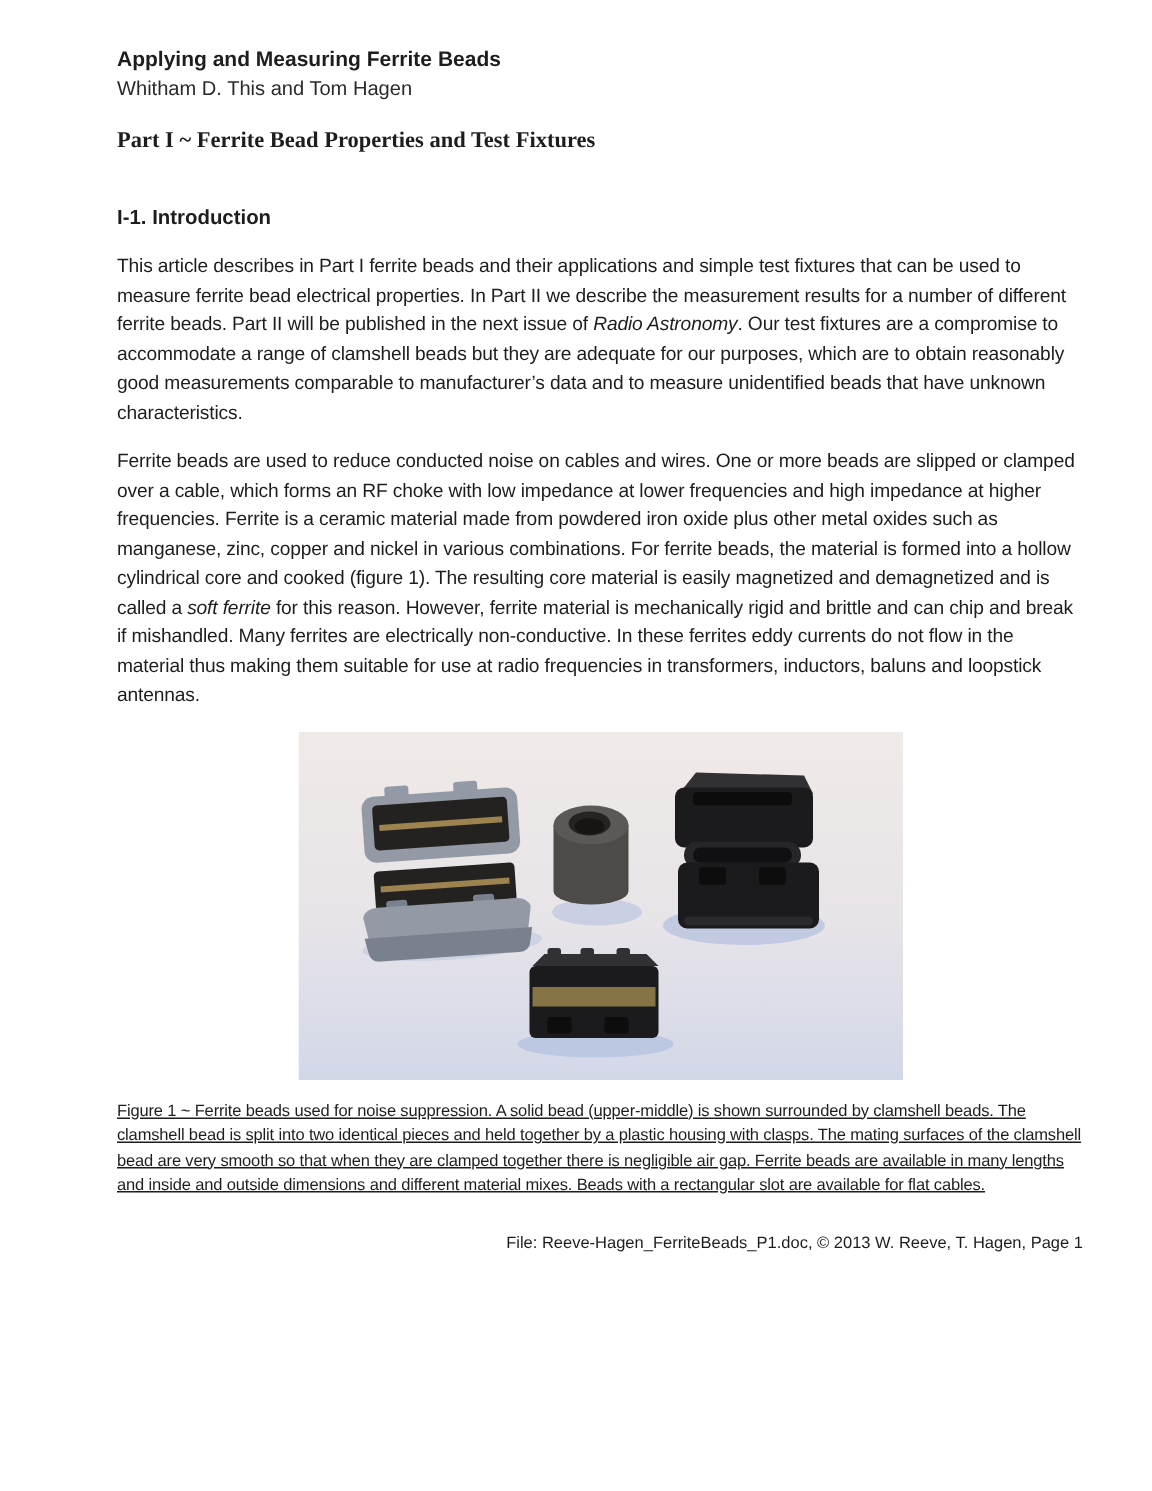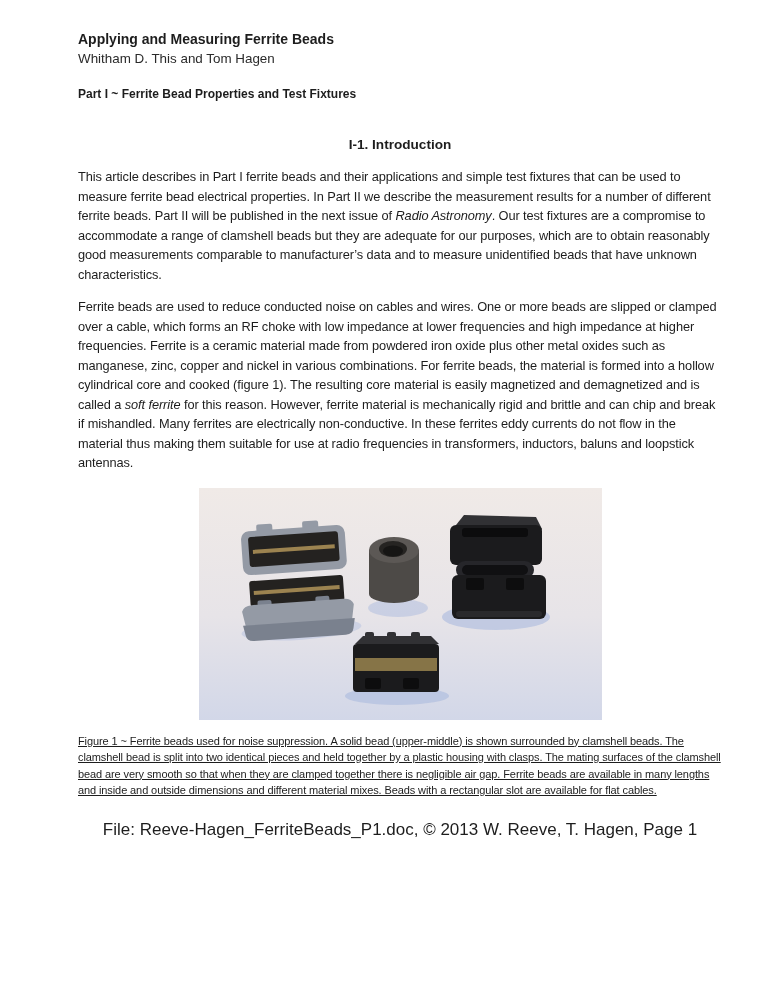--- a/index.html
+++ b/index.html
@@ -9,29 +9,29 @@
     box-sizing:border-box;
     overflow:hidden;
     background:#ffffff;
     padding:30px 58px 0 66px;
     font-family:"Liberation Sans","DejaVu Sans",sans-serif;
     color:var(--text,#1d1d1d);
     margin-left:12px;
   }
   .title{font-size:14px;font-weight:bold;line-height:19px;margin:0;}
   .authors{font-size:13.4px;line-height:19px;margin:0;color:#2a2a2a;}
-  .part-heading{font-size:12px;font-weight:bold;line-height:19px;margin:17px 0 0;}
-  .section-heading{font-size:13.6px;font-weight:bold;line-height:19px;margin:31px 0 0;text-align:center;}
+  .part-heading{font-size:15px;font-weight:bold;line-height:19px;margin:17px 0 0;font-family:Liberation Serif, serif;}
+  .section-heading{font-size:13.6px;font-weight:bold;line-height:19px;margin:31px 0 0;}
   p.body{font-size:12.8px;line-height:19.5px;letter-spacing:-0.1px;margin:13px 0 0;text-align:left;}
   p.body em{font-style:italic;}
   .figure-wrap{margin:15px 0 0;display:flex;justify-content:center;}
   .photo{display:block;}
   .caption{font-size:11px;line-height:16.5px;letter-spacing:-0.1px;margin:13px 0 0;text-decoration:underline;}
   .closing{margin-top:15px;}
-  .footer{font-size:17px;line-height:17px;margin:22px 0 0;text-align:center;}
+  .footer{font-size:11px;line-height:17px;margin:22px 0 0;text-align:right;}
 </style>
 </head>
 <body>
 
 <div class="page">
 
   <p class="title">Applying and Measuring Ferrite Beads</p>
   <p class="authors">Whitham D. This and Tom Hagen</p>
 
   <p class="part-heading">Part I ~ Ferrite Bead Properties and Test Fixtures</p>

